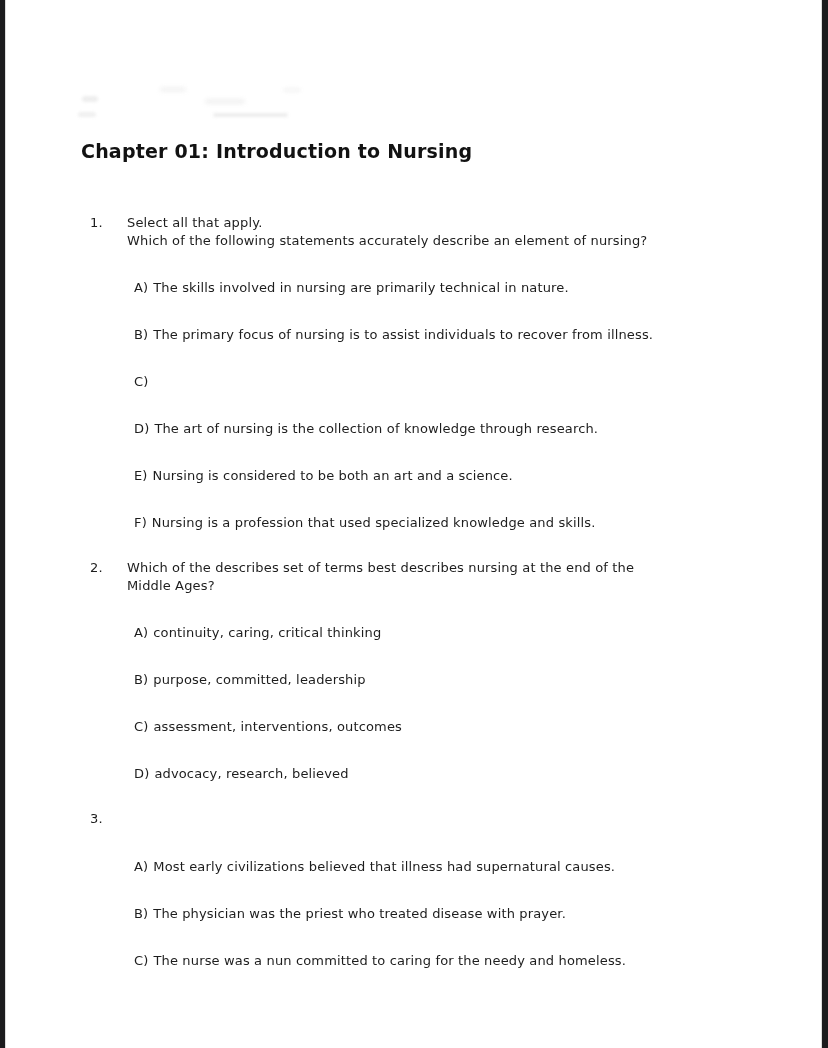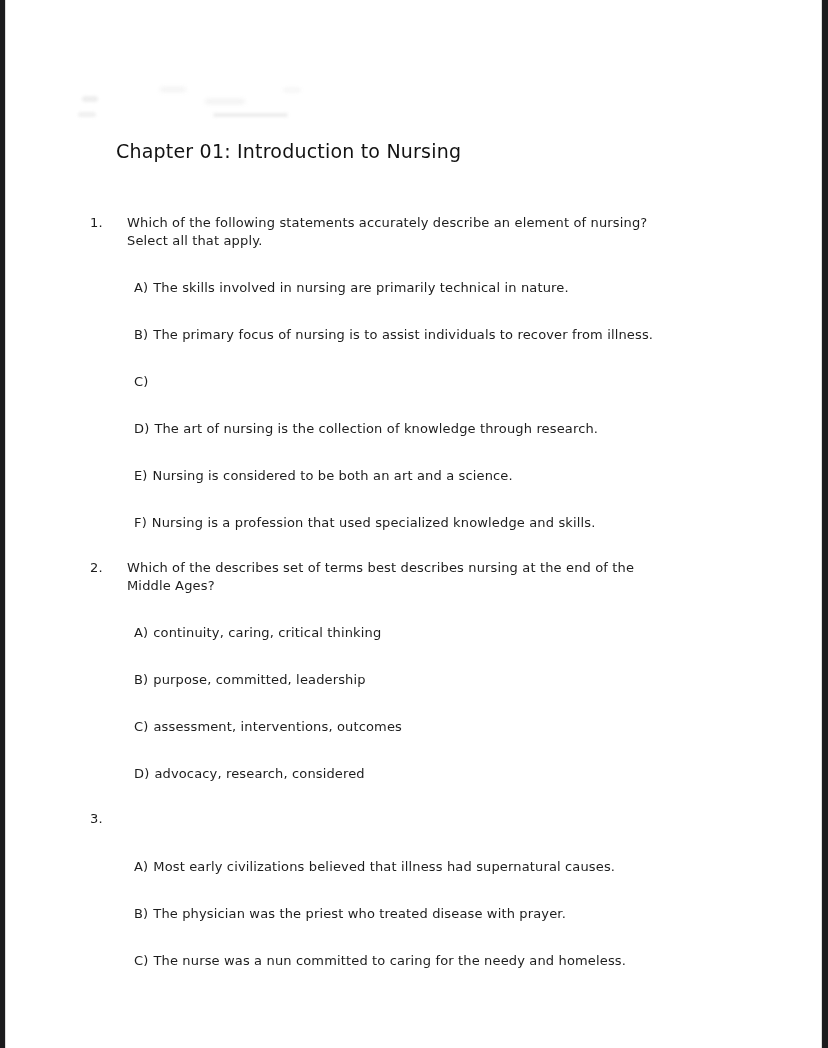--- a/index.html
+++ b/index.html
@@ -27,26 +27,25 @@
   .s1 { left: 82px;  top: 96px;  width: 16px; height: 6px; background: #e9e9e9; filter: blur(1.5px); }
   .s2 { left: 78px;  top: 112px; width: 18px; height: 5px; background: #ececec; filter: blur(1.5px); }
   .s3 { left: 160px; top: 87px;  width: 26px; height: 5px; background: #f0f0f0; filter: blur(2px); }
   .s4 { left: 205px; top: 99px;  width: 40px; height: 5px; background: #eeeeee; filter: blur(2px); }
   .s5 { left: 213px; top: 113px; width: 75px; height: 4px; background: #e9e9e9; filter: blur(1.5px); }
   .s6 { left: 283px; top: 88px;  width: 18px; height: 4px; background: #f1f1f1; filter: blur(2px); }
 
   .doc-title {
     position: absolute;
     left: 81px; top: 127px;
-    font-size: 19px; font-weight: normal;
+    font-size: 19px; font-weight: bold;
     letter-spacing: 0.2px;
     color: #121212;
     white-space: nowrap;
     line-height: 23px;
-    margin-left: 35px;
   }
 
   .question-list { position: absolute; top: 0; left: 0; right: 0; }
 
   .qblock { margin-top: 28px; }
   .qblock:first-child { margin-top: 214px; }
 
   .q-row { display: flex; margin-left: 90px; }
   .q-num {
     width: 37px; flex: none;
@@ -77,22 +76,22 @@
   <div class="smudge s5"></div>
   <div class="smudge s6"></div>
 
   <h1 class="doc-title">Chapter 01: Introduction to Nursing</h1>
 
   <div class="question-list">
   <div class="qblock">
     <div class="q-row">
       <div class="q-num">1.</div>
       <div class="q-text">
+            <div class="q-line">Select all that apply.</div>
             <div class="q-line">Which of the following statements accurately describe an element of nursing?</div>
-            <div class="q-line">Select all that apply.</div>
           </div>
     </div>
     <div class="opts">
   <div class="option">
     <span class="opt-label">A)</span>
             <span class="opt-text">The skills involved in nursing are primarily technical in nature.</span>
   </div>
 
   <div class="option">
     <span class="opt-label">B)</span>
@@ -139,21 +138,21 @@
             <span class="opt-text">purpose, committed, leadership</span>
   </div>
 
   <div class="option">
     <span class="opt-label">C)</span>
             <span class="opt-text">assessment, interventions, outcomes</span>
   </div>
 
   <div class="option">
     <span class="opt-label">D)</span>
-            <span class="opt-text">advocacy, research, considered</span>
+            <span class="opt-text">advocacy, research, believed</span>
   </div>
 </div>
   </div>
 
   <div class="qblock">
     <div class="q-row">
       <div class="q-num">3.</div>
     </div>
     <div class="opts">
   <div class="option">

